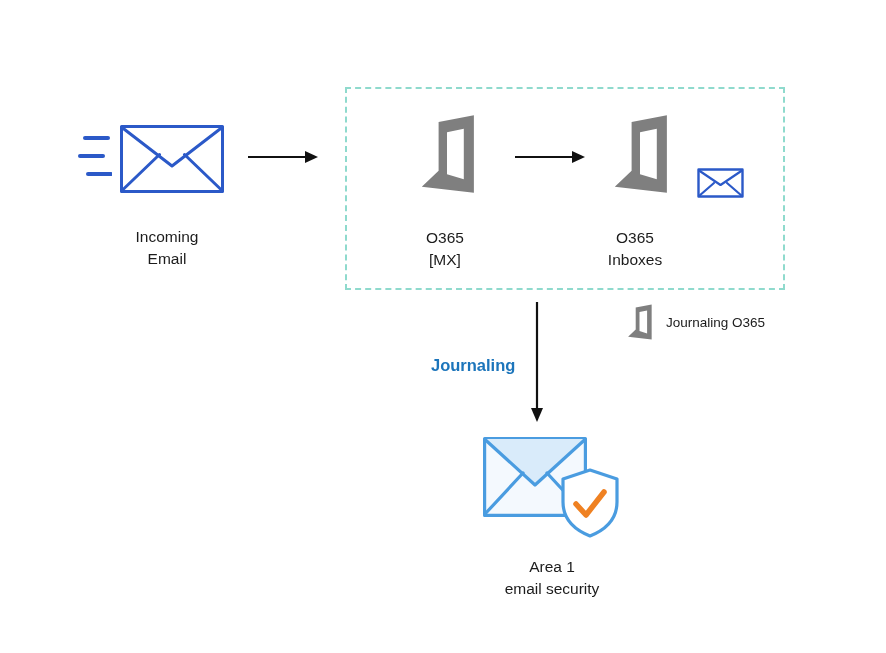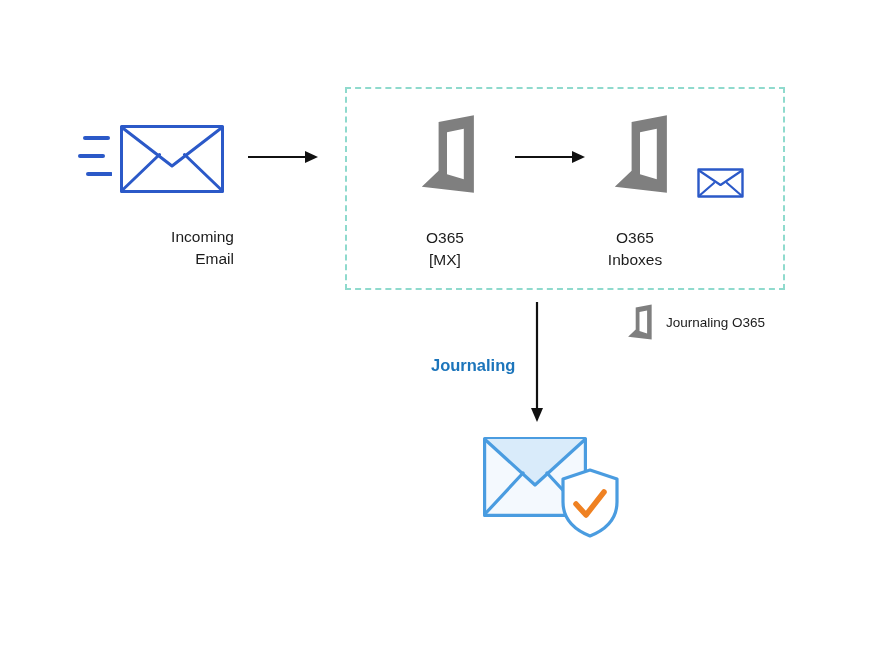--- a/index.html
+++ b/index.html
@@ -52,21 +52,21 @@
     <line class="speed" x1="10" y1="40" x2="33" y2="40"></line>
   </svg>
 
   <svg class="abs" style="left:120px; top:125px;" width="104" height="68" viewBox="0 0 104 68">
     <rect class="blue-rect" x="1.5" y="1.5" width="101" height="65"></rect>
     <path class="blue-line" d="M2,65.5 L39.5,29.5"></path>
     <path class="blue-line" d="M102,65.5 L64.5,29.5"></path>
     <path class="blue-line" d="M2,2.5 L52,41 L102,2.5"></path>
   </svg>
 
-  <div class="abs label" style="left:100px; top:226px; width:134px;text-align:right;">Incoming
+  <div class="abs label" style="left:100px; top:226px; width:134px;">Incoming
 Email</div>
 
   <svg class="abs" style="left:248px; top:149px;" width="70" height="16" viewBox="0 0 70 16">
     <line class="arrow-line" x1="0" y1="8" x2="58" y2="8"></line>
     <polygon class="arrow-head" points="57,2 70,8 57,14"></polygon>
   </svg>
 
   <div class="abs boundary" style="left:345px; top:87px; width:440px; height:203px;"></div>
 
   <svg class="abs" style="left:408px; top:112px;" width="78" height="84" viewBox="0 0 80 100">
@@ -113,14 +113,16 @@
     <path class="a1-line" d="M2,77 L40,36"></path>
     <path class="a1-line" d="M102,77 L64,36"></path>
     <path class="a1-line" d="M2,2.5 L52,48 L102,2.5"></path>
   </svg>
 
   <svg class="abs" style="left:557px; top:467px;" width="66" height="72" viewBox="0 0 66 72">
     <path class="shield" d="M33,3 L60,12 V35 C60,53 48,63 33,69 C18,63 6,53 6,35 V12 Z"></path>
     <polyline class="check" points="19,37 29,48 47,25"></polyline>
   </svg>
 
+  <div class="abs label" style="left:482px; top:556px; width:140px;">Area 1
+email security</div>
 
 </div>
 
 </body></html>

